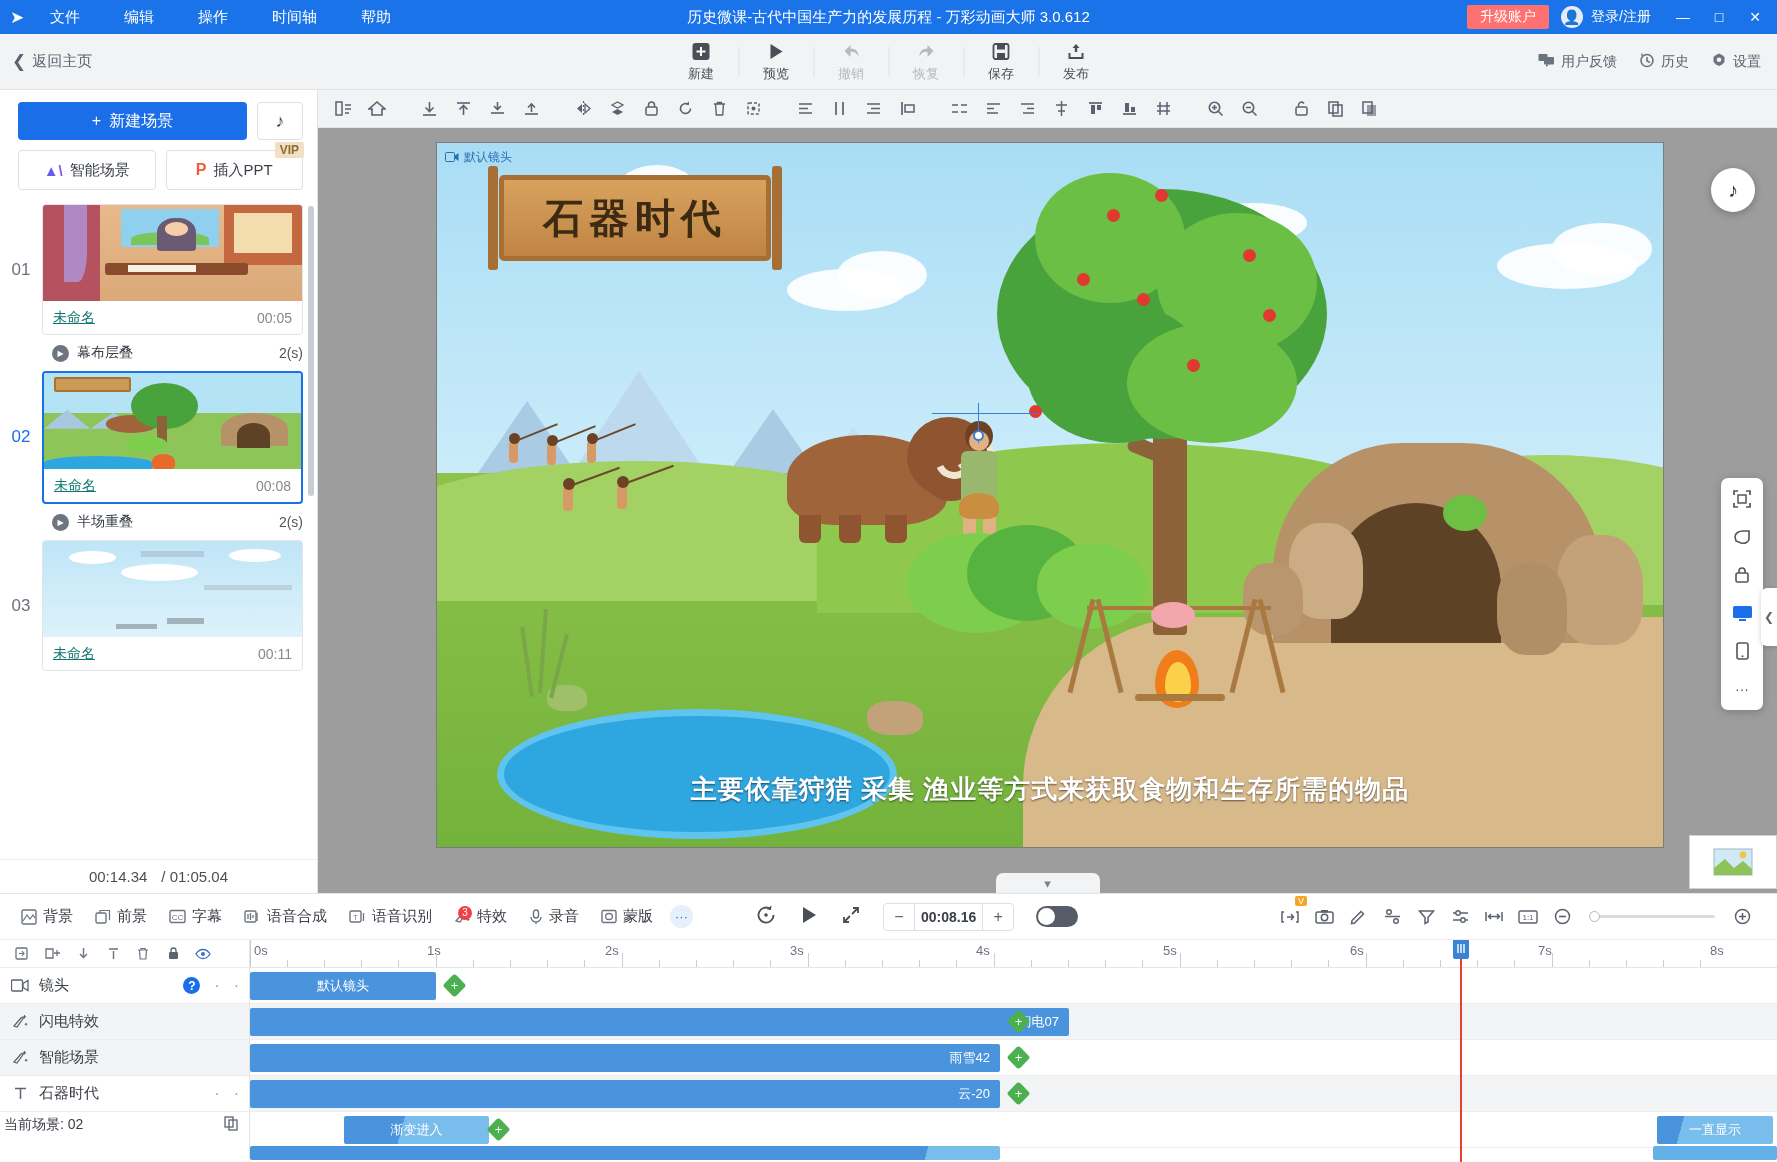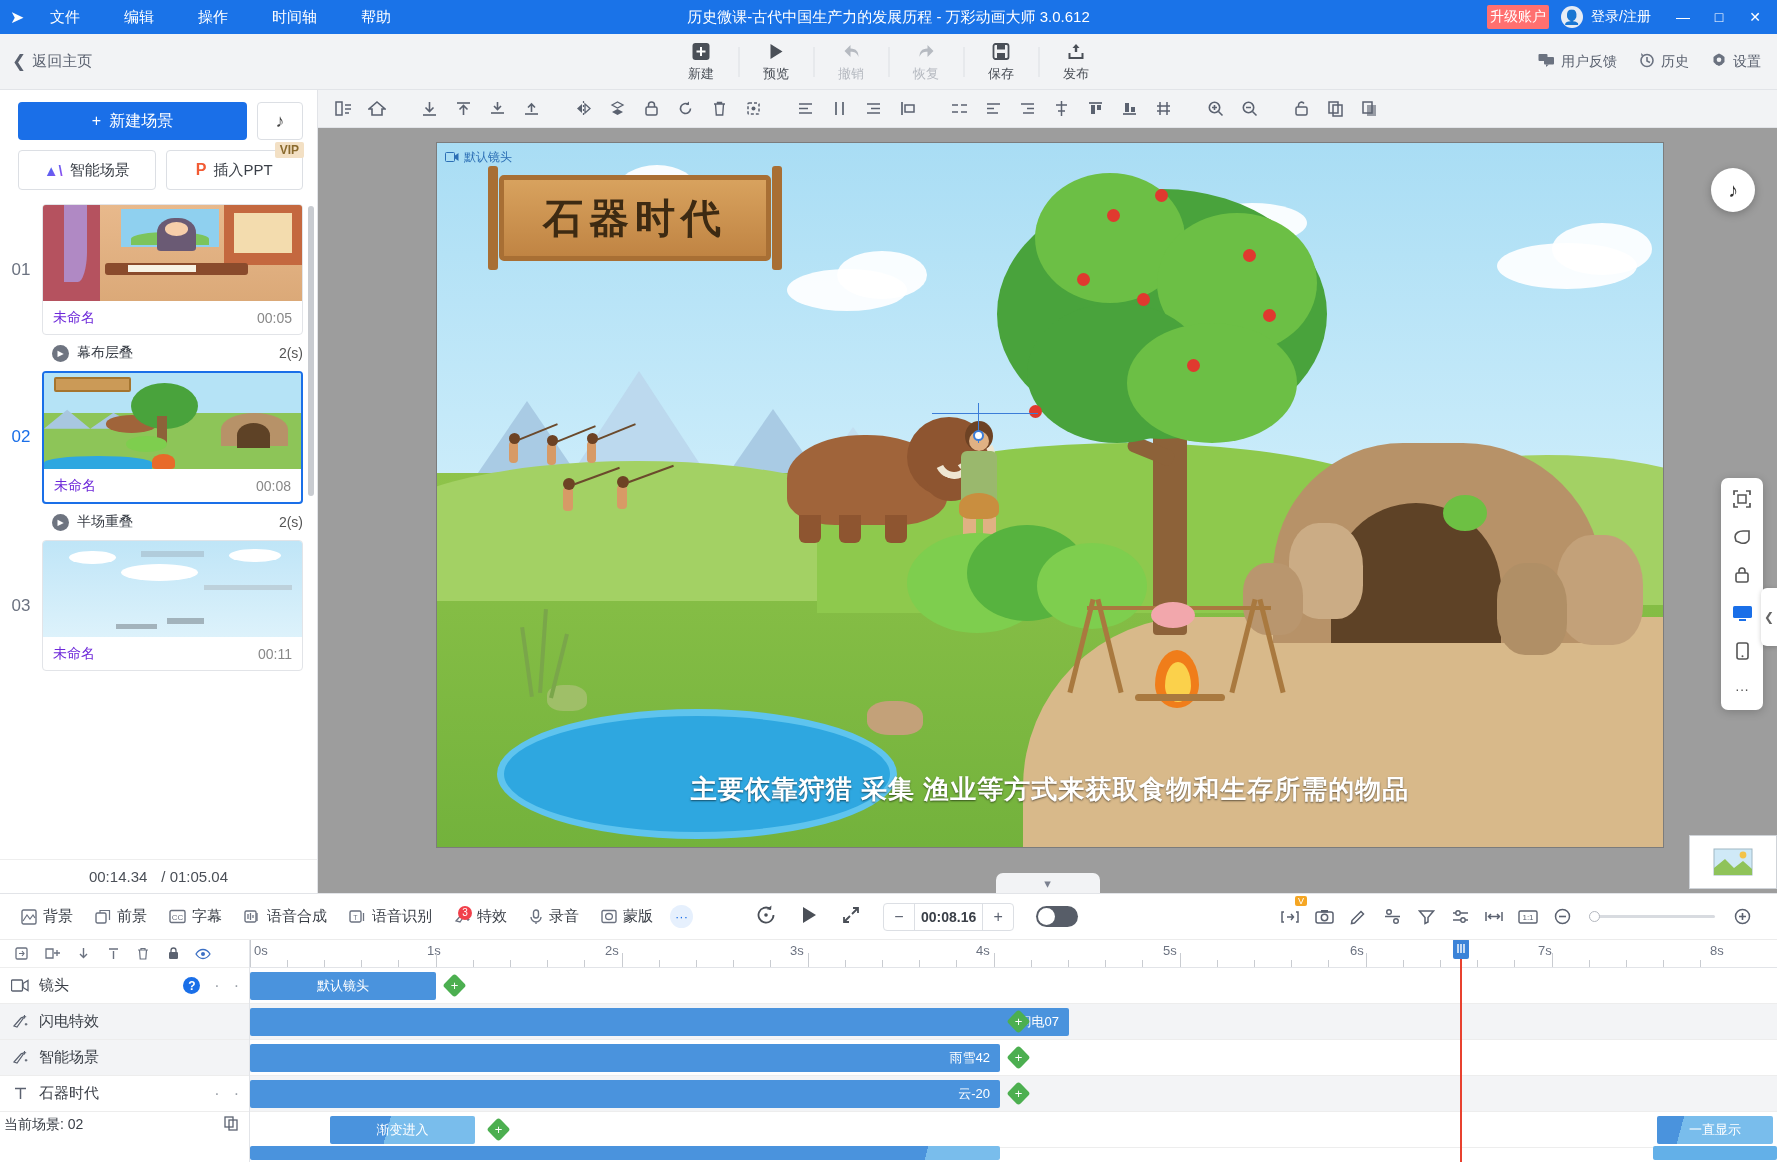--- a/index.html
+++ b/index.html
@@ -21,21 +21,21 @@
   .logo-mark { width: 34px; display:flex; align-items:center; justify-content:center; font-size:17px; color:#fff; font-weight:bold;}
   .menu { display: flex; align-items: center; gap: 12px; }
   .menu-item { padding: 0 16px; height: 34px; line-height: 34px; font-size: 15px; color: #fff; cursor: default; }
   .win-title {
     position: absolute; left: 0; right: 0; text-align: center;
     font-size: 15px; color: #fff; pointer-events: none;
   }
   .title-right { margin-left: auto; display: flex; align-items: center; height: 34px; padding-right: 4px; position: relative; z-index: 2;}
   .upgrade-btn {
     background: #ff7070; color: #fff; font-size: 14px;
-    padding: 3px 3px; border-radius: 2px; margin-right: 12px;
+    padding: 3px 13px; border-radius: 2px; margin-right: 12px;
   }
   .account { display: flex; align-items: center; gap: 8px; font-size: 14px; margin-right: 14px; }
   .avatar-circle {
     width: 22px; height: 22px; border-radius: 50%; background: #e6ecf5;
     display: flex; align-items: center; justify-content: center; color: #8a98ad; font-size: 14px;
   }
   .win-btn { width: 36px; height: 34px; display: flex; align-items: center; justify-content: center; font-size: 14px; }
 
   
   .toolbar {
@@ -90,21 +90,21 @@
   .scene-list { flex: 1; overflow: hidden; padding: 6px 0 0 0; position: relative; }
   .scene-block { display: flex; padding: 0 14px 0 0; }
   .scene-num { width: 42px; flex:none; text-align: center; font-size: 17px; color: #6b7280; padding-top: 56px; }
   .scene-num.active { color: #1a6fe8; }
   .scene-card {
     flex: 1; border: 1px solid #e2e4e8; border-radius: 4px; background: #fff; overflow: hidden;
   }
   .scene-card.active { border: 2px solid #1a6fe8; }
   .thumb { height: 96px; position: relative; overflow: hidden; }
   .scene-meta { height: 33px; display: flex; align-items: center; justify-content: space-between; padding: 0 10px; font-size: 14px; }
-  .scene-meta .nm { color: #6d28d9; }
+  .scene-meta .nm { color: #0f766e; text-decoration: underline; }
   .scene-meta .dur { color: #888; }
   .transition-row {
     display: flex; align-items: center; justify-content: space-between;
     padding: 9px 14px 9px 52px; font-size: 14px; color: #3a3f47;
   }
   .trans-left { display: flex; align-items: center; gap: 8px; }
   .trans-play {
     width: 17px; height: 17px; border-radius: 50%; background: #6e7480; color: #fff;
     display: flex; align-items: center; justify-content: center; font-size: 8px;
   }
@@ -1189,21 +1189,21 @@
         </div>
         <div class="track-row">
           <div class="clip right-align" style="left:0;width:750px">雨雪42</div>
           <div class="kf-diamond" style="left:760px"></div>
         </div>
         <div class="track-row alt">
           <div class="clip right-align" style="left:0;width:750px">云-20</div>
           <div class="kf-diamond" style="left:760px"></div>
         </div>
         <div class="track-row">
-          <div class="clip light" style="left:80px;width:145px;background:linear-gradient(105deg,#4a93dd 0%,#4a93dd 40%,#79bdec 40%,#79bdec 100%)">渐变进入</div>
+          <div class="clip light" style="left:94px;width:145px;background:linear-gradient(105deg,#4a93dd 0%,#4a93dd 40%,#79bdec 40%,#79bdec 100%)">渐变进入</div>
           <div class="kf-diamond" style="left:240px"></div>
           <div class="clip light" style="right:4px;width:116px;background:linear-gradient(105deg,#4a93dd 0%,#4a93dd 22%,#79bdec 22%,#79bdec 100%)">一直显示</div>
         </div>
         <div class="track-row" style="height:18px;border:none">
           <div class="clip" style="left:0;width:750px;top:-2px;height:14px;background:linear-gradient(105deg,#4a93dd 0%,#4a93dd 90%,#79bdec 90%,#79bdec 100%)"></div>
           <div class="clip light" style="right:0;width:124px;top:-2px;height:14px"></div>
         </div>
 
         <div class="playhead" style="left:1210px">
           <div class="playhead-handle">

